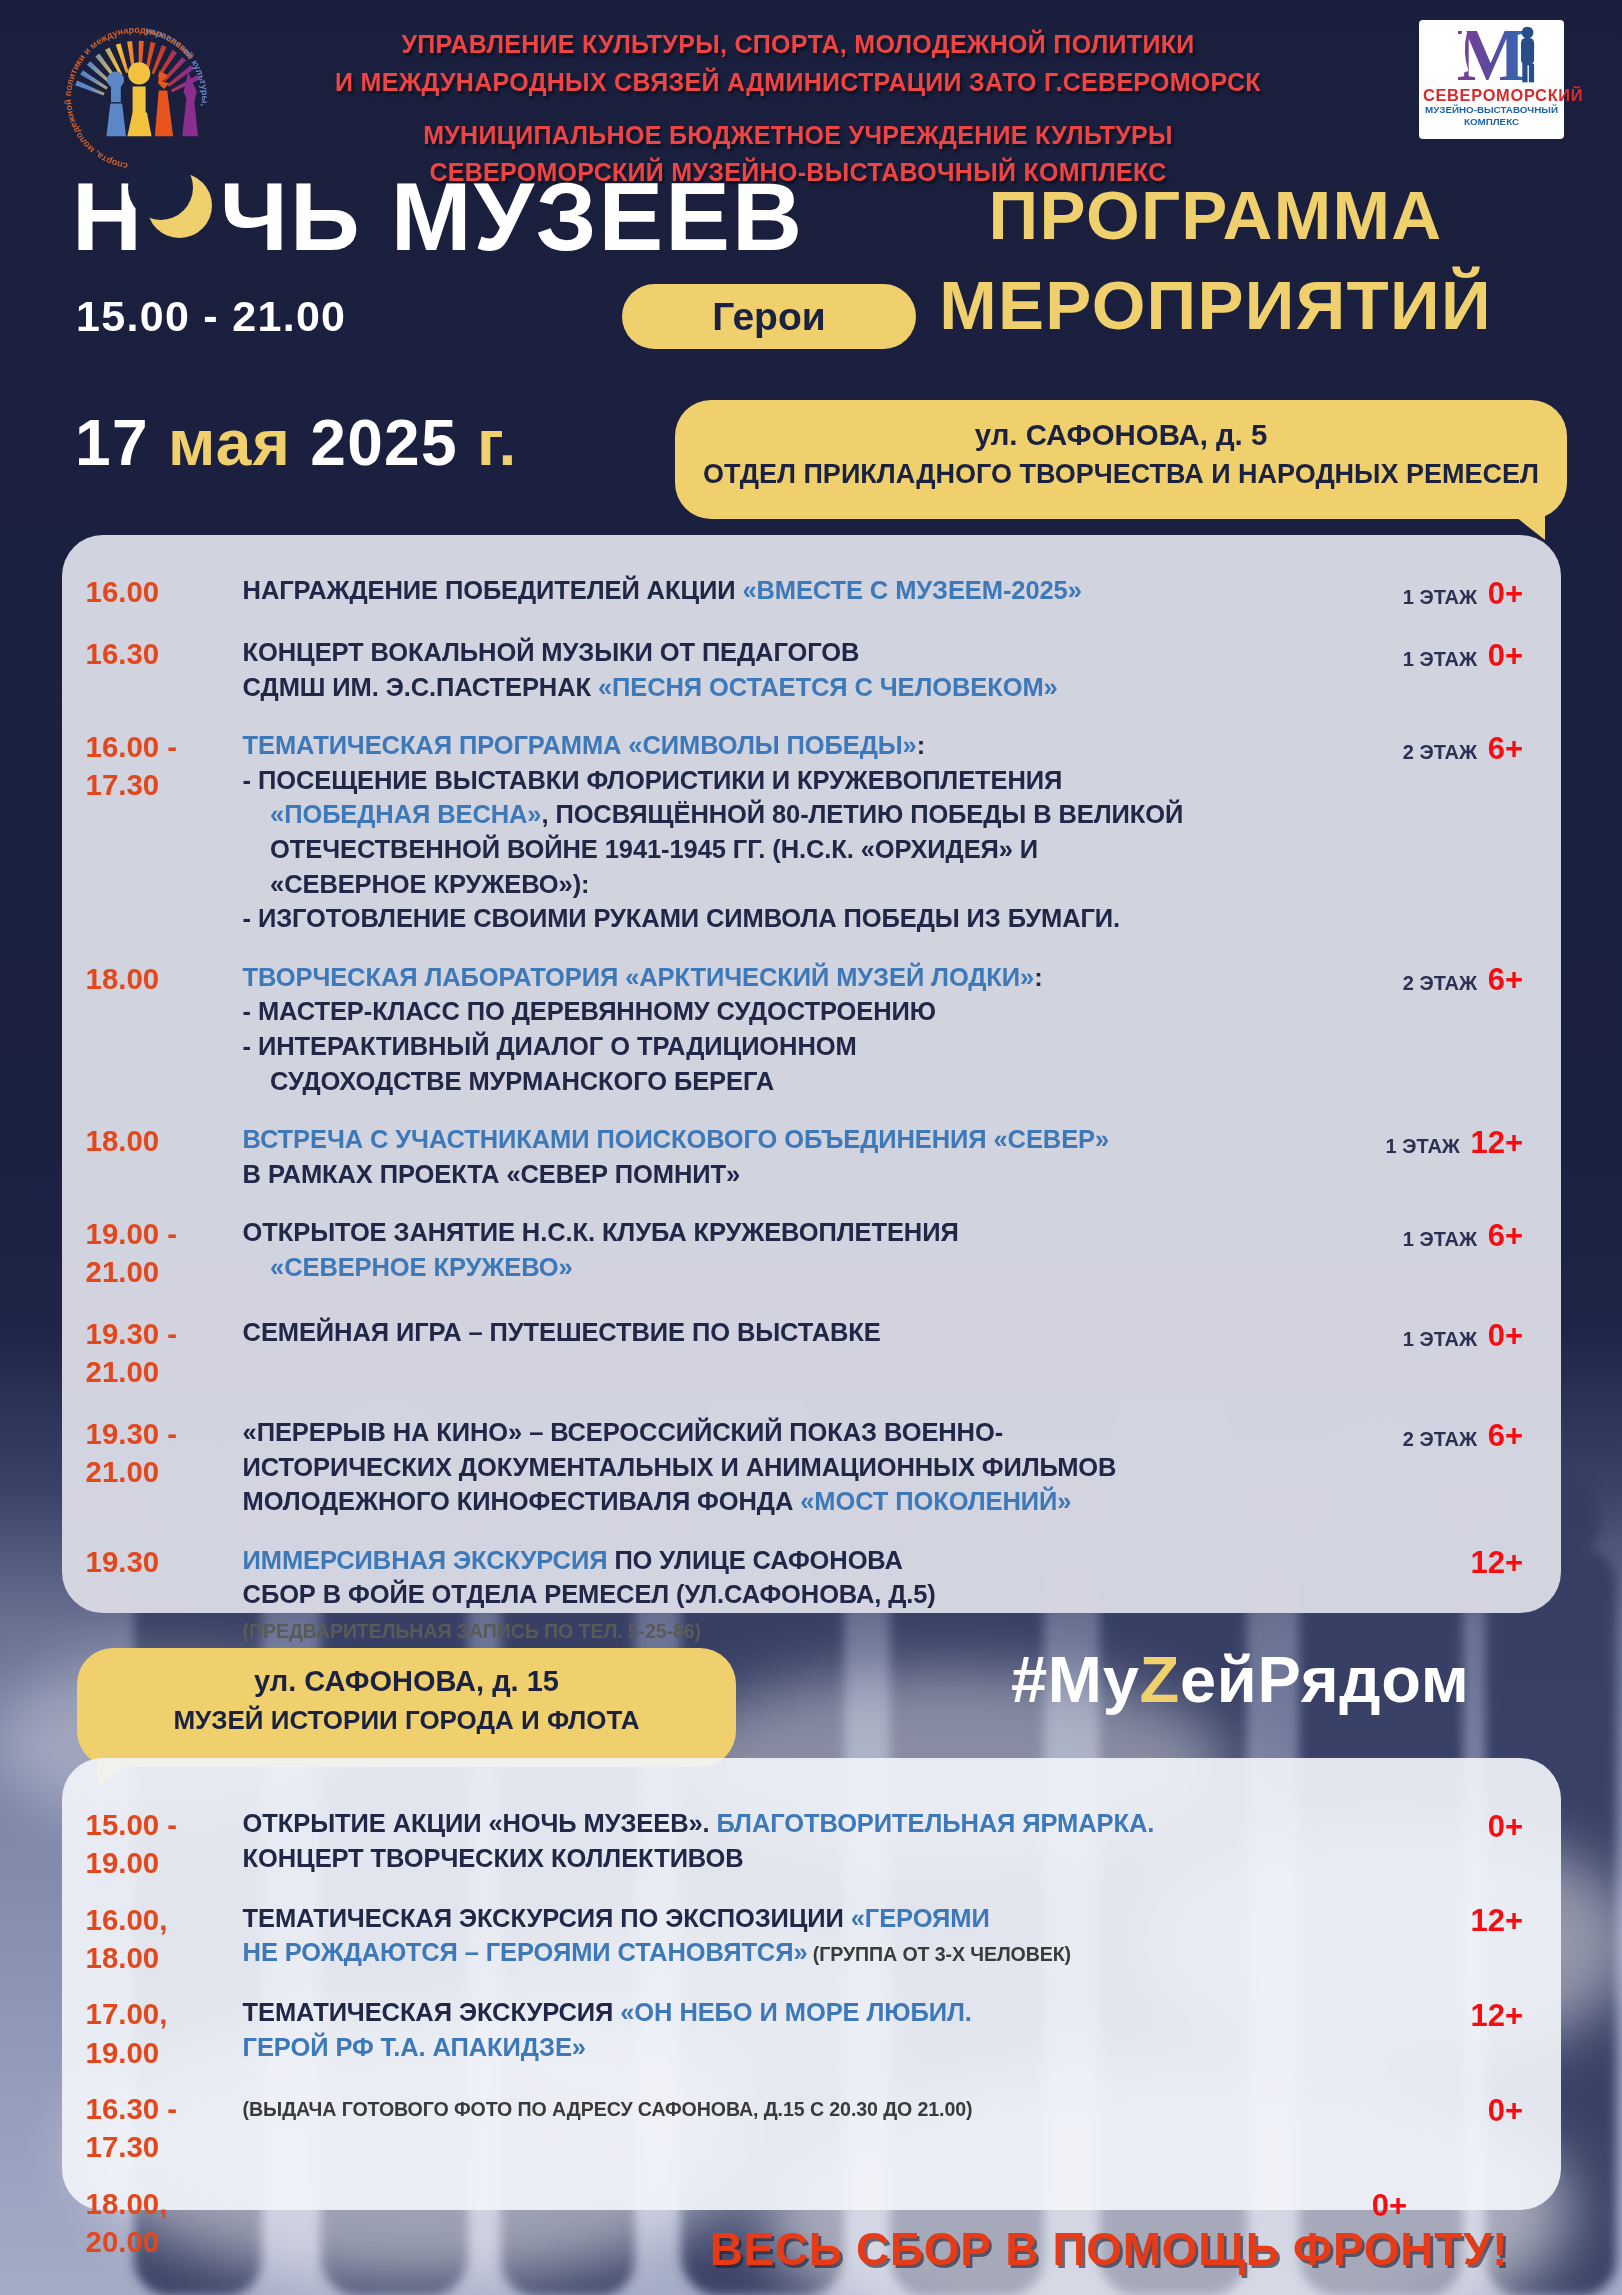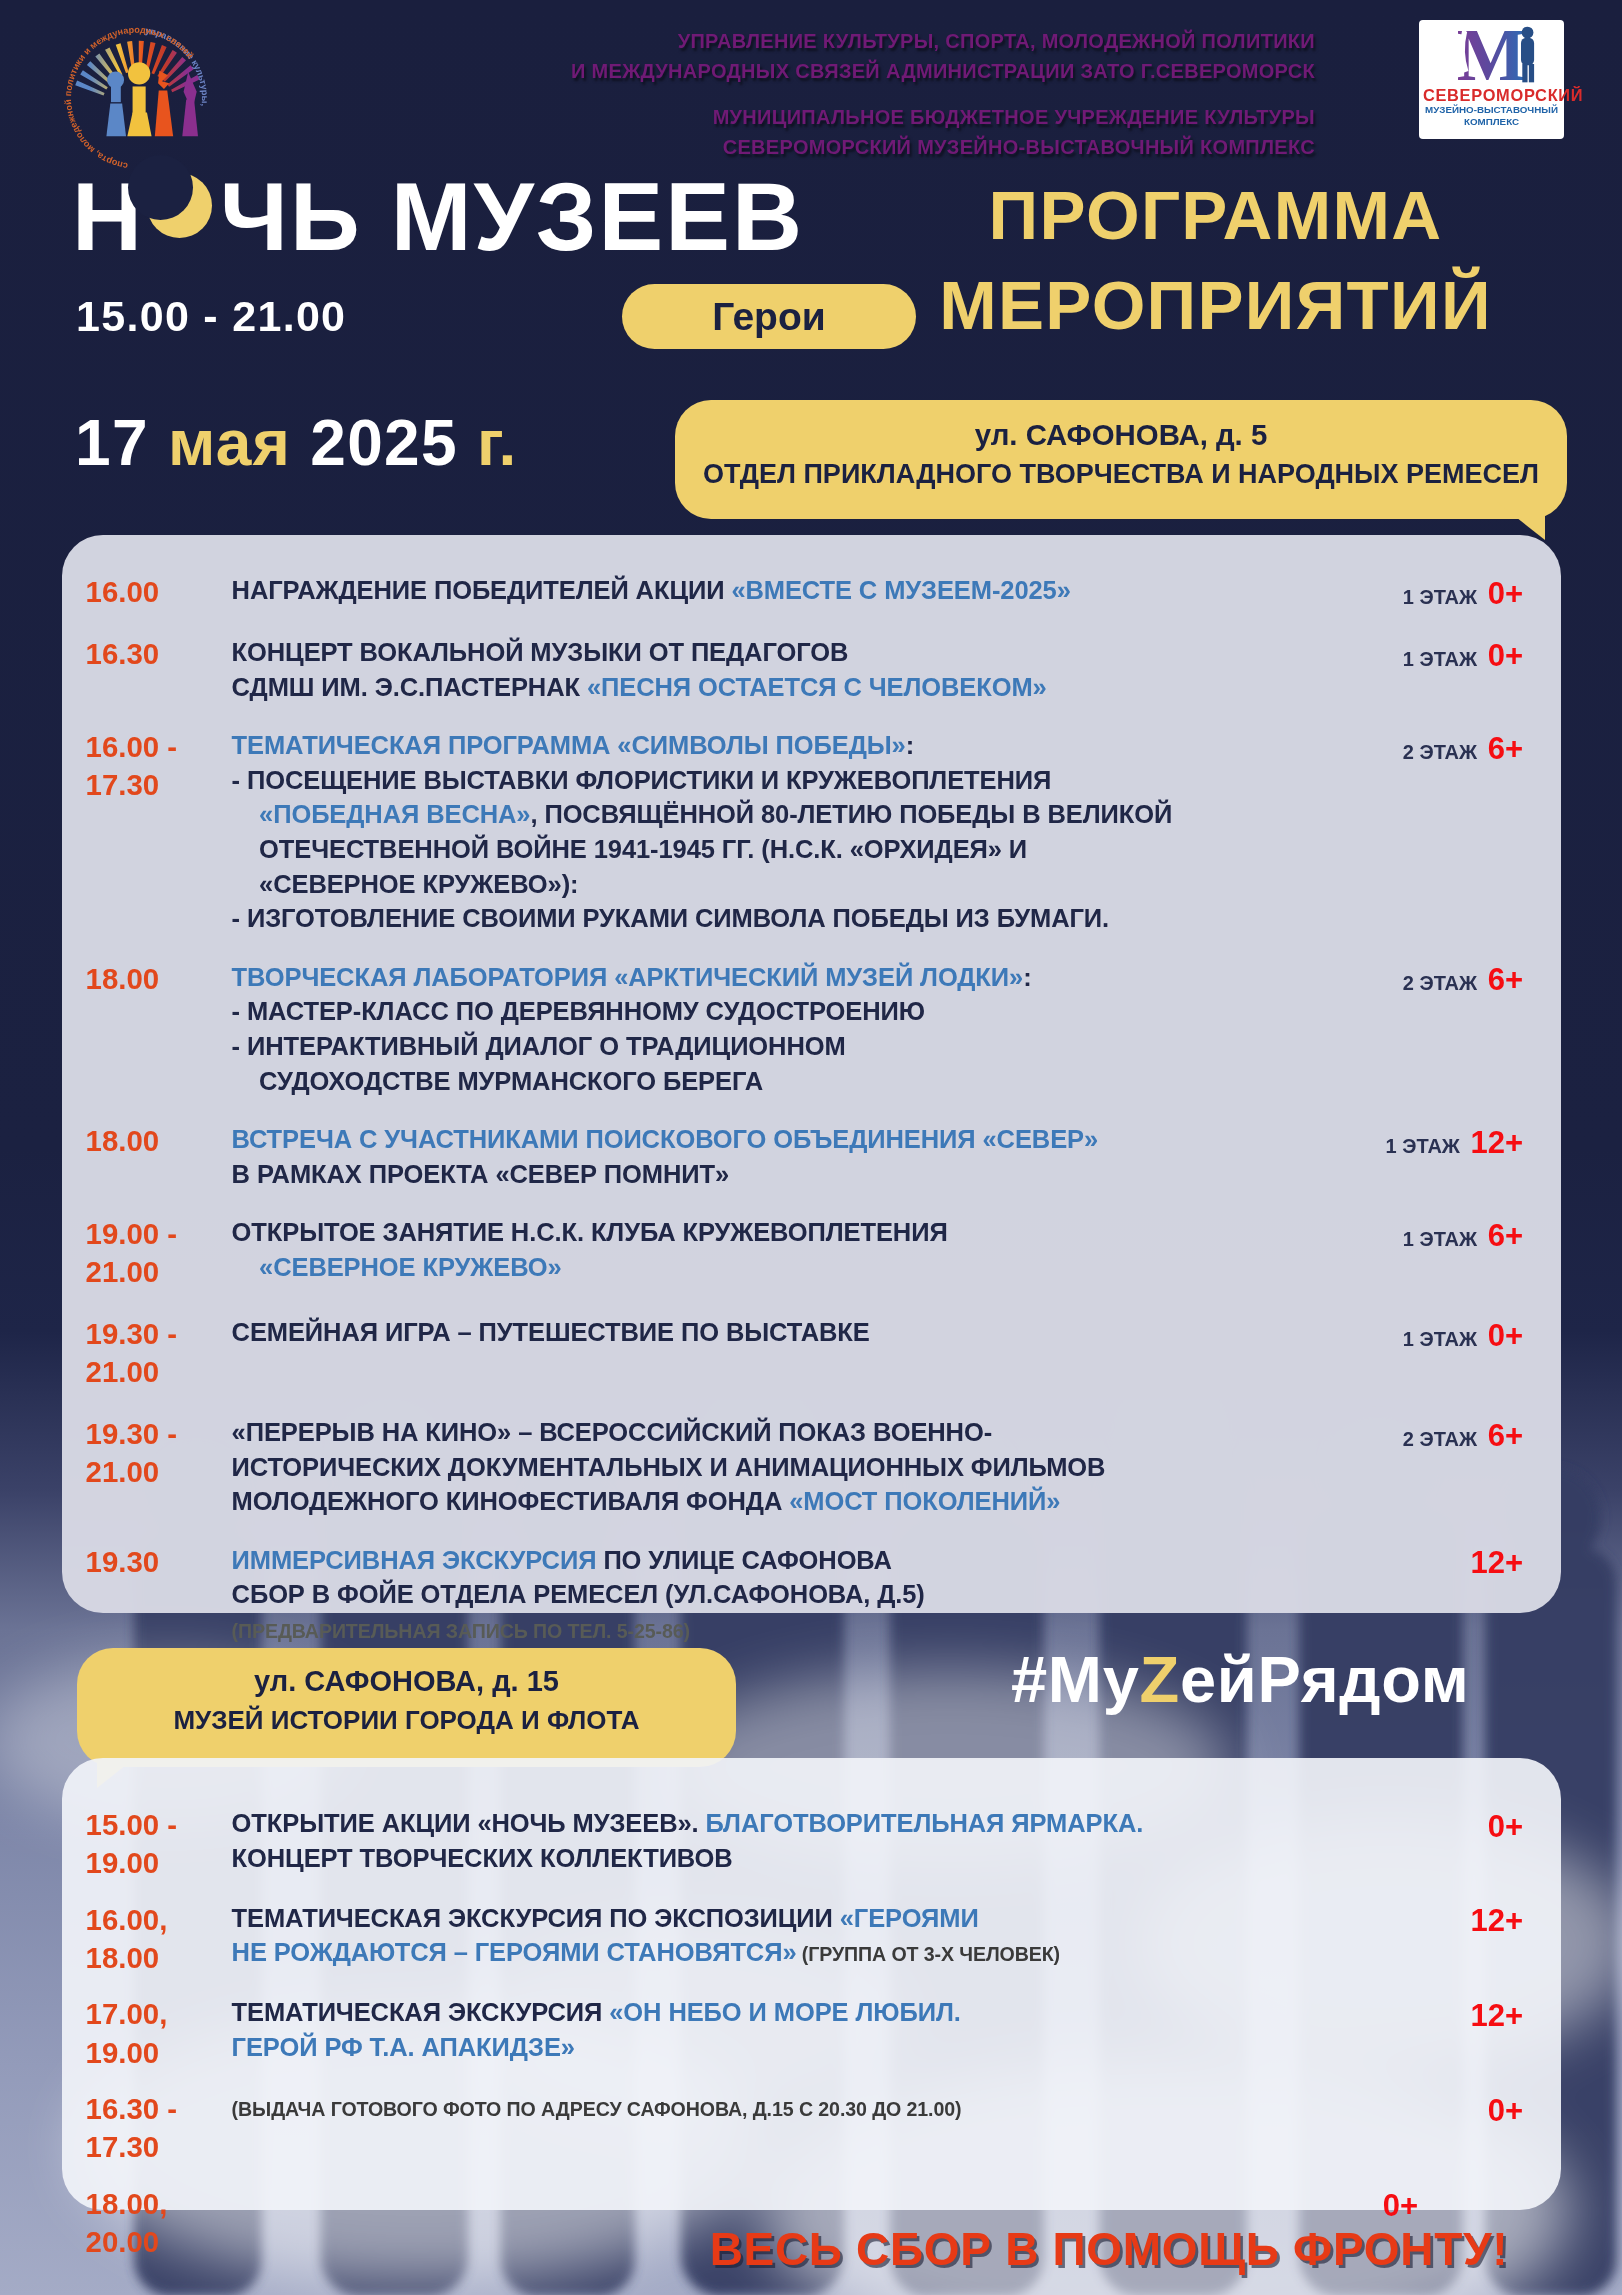--- a/index.html
+++ b/index.html
@@ -3,22 +3,22 @@
 <meta charset="utf-8">
 <style>
   html,body{margin:0;padding:0;}
   body{
     width:1623px;height:2295px;position:relative;overflow:hidden;
     font-family:"Liberation Sans","DejaVu Sans",sans-serif;
     background:linear-gradient(180deg,#1a1f3e 0%,#1b2141 50%,#1e2548 58%,#3b4268 65%,#6b7395 71%,#7f88aa 80%,#939bba 90%,#a4abc6 100%);
   }
   [data-name]{box-sizing:border-box;}
   
-  .org{position:absolute;left:281px;right:308px;top:26px;text-align:right;
-       color:#701a75;font-weight:bold;font-size:20px;line-height:1.5;letter-spacing:0.3px;
+  .org{position:absolute;left:281px;right:308px;top:26px;text-align:center;
+       color:#ef4444;font-weight:bold;font-size:25px;line-height:1.5;letter-spacing:0.3px;
        text-shadow:2px 2.6px 2.6px rgba(0,0,0,.5);}
   .org .l3{margin-top:15.7px;}
   .logo-left{position:absolute;left:58px;top:13px;width:157px;height:160px;}
   .logo-right{position:absolute;right:59px;top:19.6px;width:145px;height:119px;background:#fff;
        border-radius:3.9px;text-align:center;padding:2.6px 3.9px;}
   .logo-right .brand1{color:#d92b2b;font-size:16.4px;font-weight:800;letter-spacing:0.7px;line-height:1.05;}
   .logo-right .brand2{color:#1f63a8;font-size:9.8px;font-weight:bold;line-height:1.15;}
   
   .main-title{position:absolute;left:72px;top:168px;font-size:97px;font-weight:800;color:#fff;
        letter-spacing:2px;line-height:1;white-space:nowrap;}
@@ -44,21 +44,21 @@
   .bubble2 .b1{font-size:29px;}
   .bubble2 .b2{font-size:26px;}
   .bubble2:after{content:"";position:absolute;left:19.6px;bottom:-21px;width:0;height:0;
        border-right:48px solid transparent;border-top:38px solid var(--c-yellow,#efd06c);}
   .hashtag{position:absolute;left:1011px;top:1642px;font-size:65px;font-weight:800;color:#fff;letter-spacing:0.7px;}
   .hashtag .z{color:var(--c-yellow,#efd06c);}
   
   .card{position:absolute;left:62px;right:62px;border-radius:41px;}
   .card1{top:535px;height:1078px;background:rgba(216,217,228,.97);padding:38px 38px 26px 23.6px;}
   .card2{top:1758px;height:452px;background:rgba(241,243,249,.92);padding:48px 38px 23.6px 23.6px;}
-  .srow{display:grid;grid-template-columns:139px 1fr 202px;column-gap:7px;margin-bottom:23.6px;align-items:start;}
+  .srow{display:grid;grid-template-columns:139px 1fr 202px;column-gap:18px;margin-bottom:23.6px;align-items:start;}
   .card2 .srow{grid-template-columns:139px 1fr 98px;margin-bottom:18.3px;}
   .stime{color:var(--c-time,#e2481c);font-size:29.4px;font-weight:800;white-space:pre-line;line-height:1.3;}
   .sline{font-size:25.5px;font-weight:bold;color:var(--c-navy,#202747);line-height:1.36;letter-spacing:-0.1px;}
   .sline.ind{padding-left:27.5px;}
   .seg-d{color:var(--c-navy,#202747);}
   .seg-b{color:var(--c-blue,#3d79b8);}
   .seg-s{color:#585b56;font-size:19.6px;margin-top:6px;}
   .seg-s2{color:#3a3a3a;font-size:19.6px;}
   .smeta{display:flex;justify-content:flex-end;align-items:baseline;gap:10.5px;padding-top:2.6px;white-space:nowrap;}
   .sfloor{color:#2a3152;font-size:20px;font-weight:bold;}

